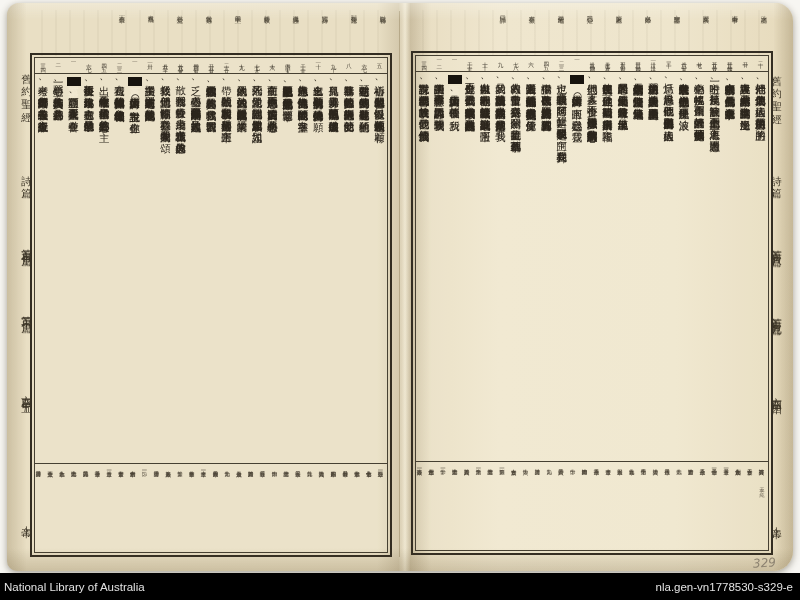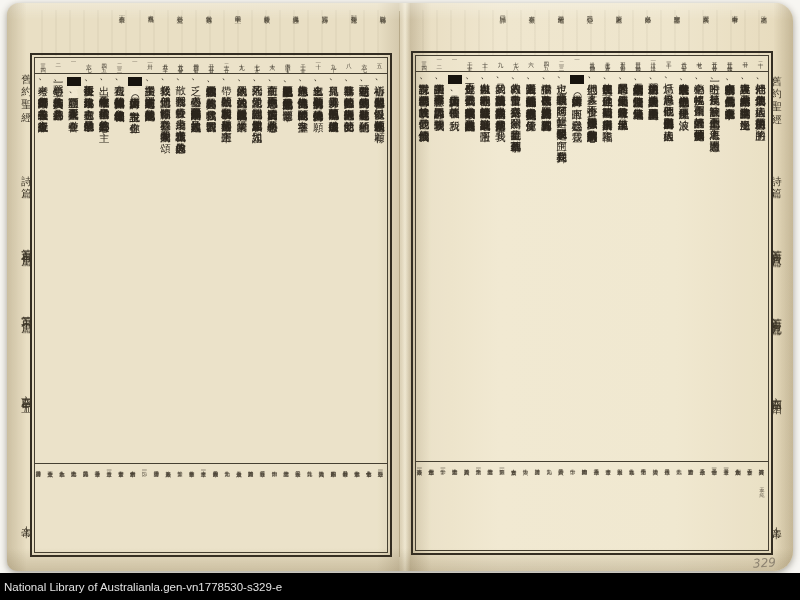--- a/index.html
+++ b/index.html
@@ -97,21 +97,21 @@
 
   .pencil-number{
     position:absolute;left:753px;top:556px;
     font-family:"DejaVu Sans",sans-serif;font-style:italic;
     font-size:12px;color:#8d8371;transform:rotate(-4deg);
   }
 
   
   .library-bar{
     position:absolute;left:0;right:0;bottom:0;height:27px;background:#000;
-    display:flex;align-items:center;justify-content:flex-start;
+    display:flex;align-items:center;justify-content:space-between;
     font-family:"Liberation Sans","DejaVu Sans",sans-serif;
     font-size:11.5px;color:#e2e2e2;
     padding:0 7px 0 4px;box-sizing:border-box;
   }
 </style>
 </head>
 <body>
 
 <div class="spread">
   <div class="page left"></div>

